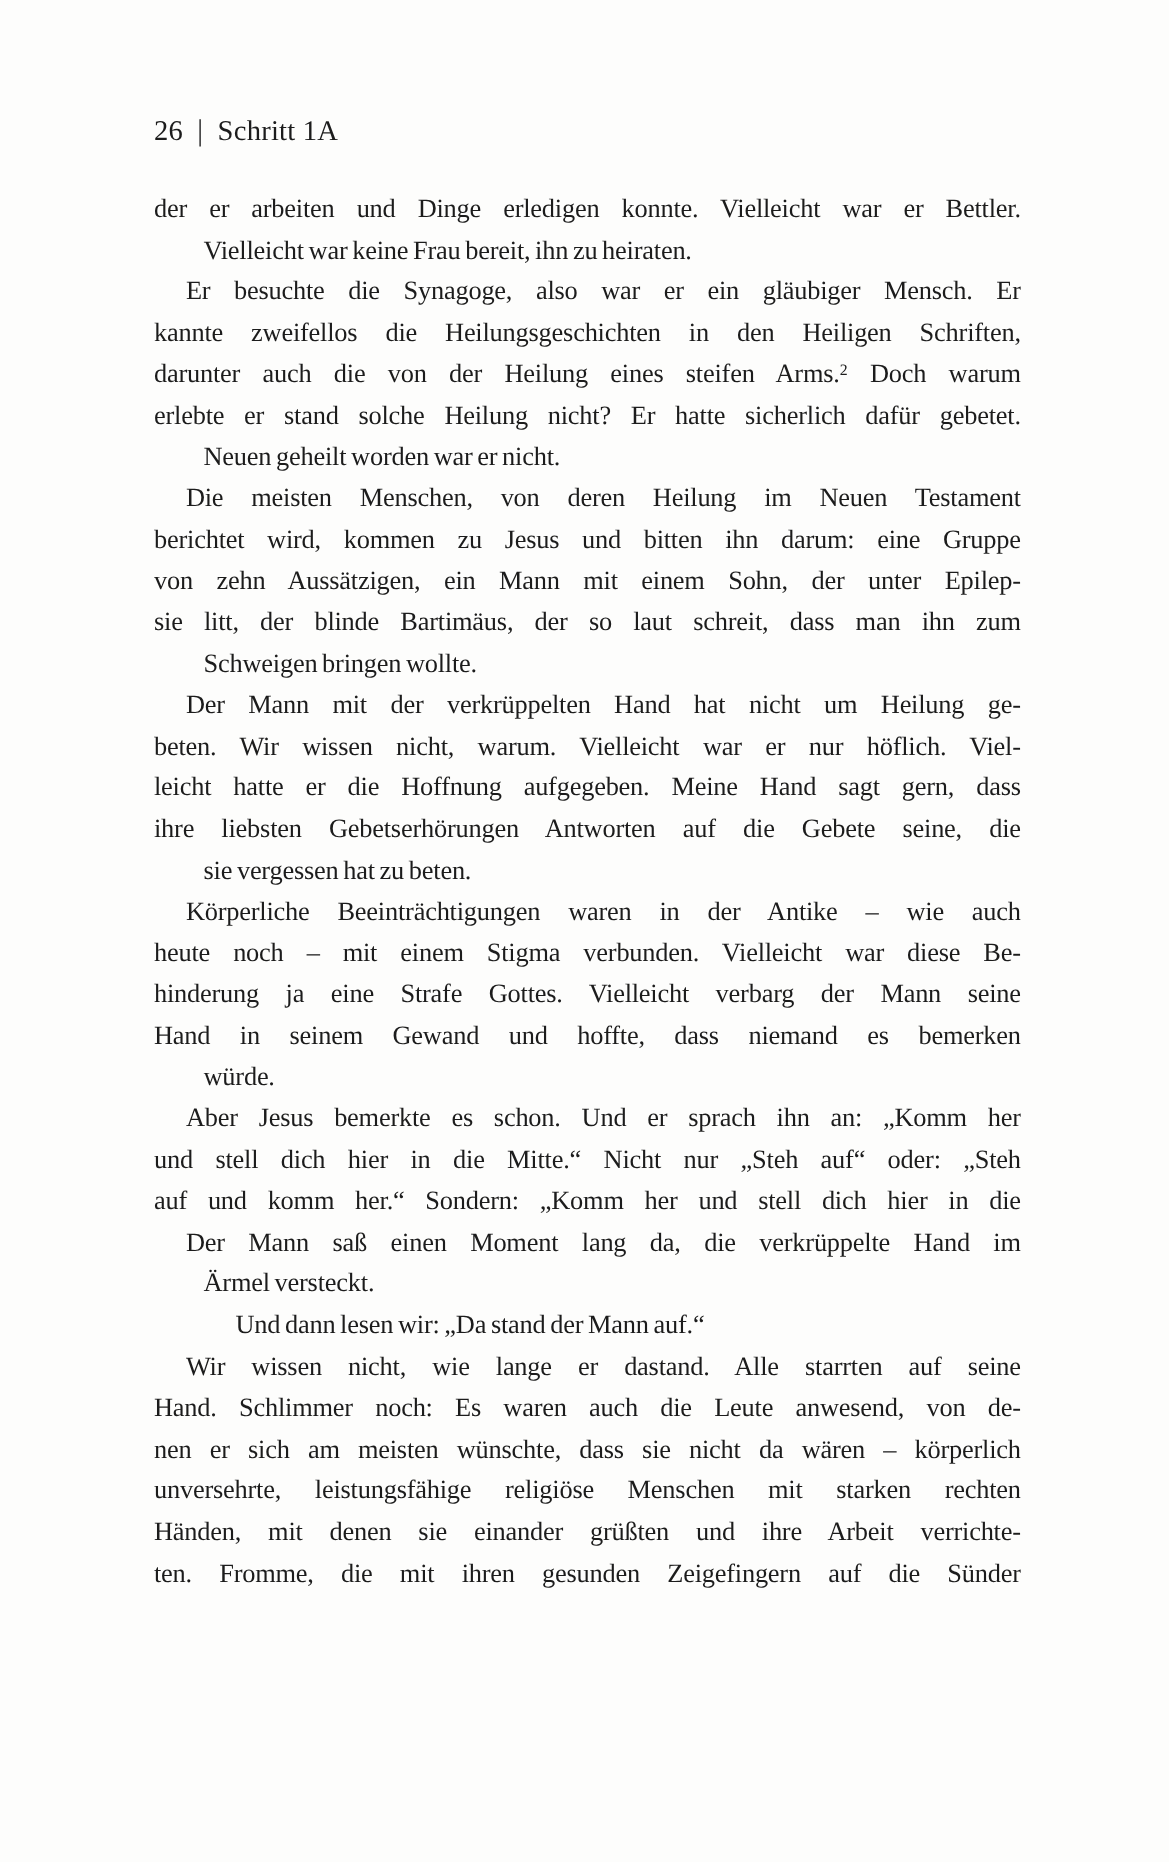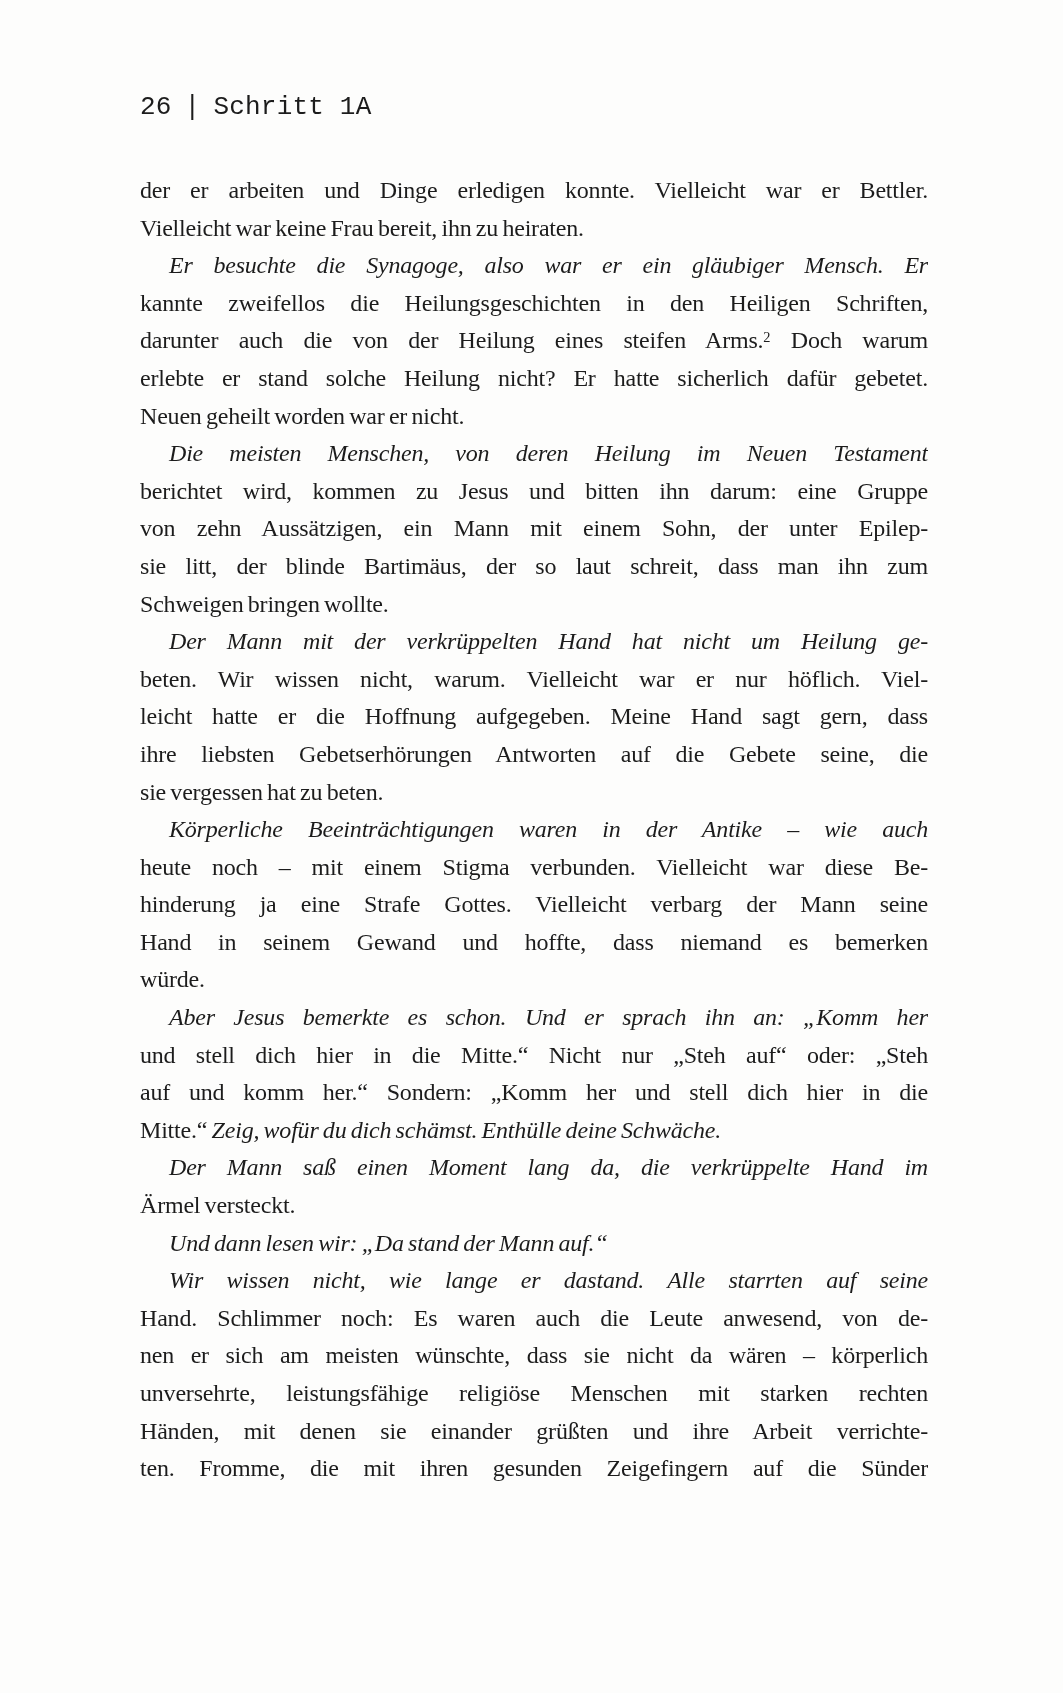--- a/index.html
+++ b/index.html
@@ -11,22 +11,22 @@
   html,body{background:var(--bg);}
   body{
     width:1063px;height:1693px;
     position:relative;
     overflow:hidden;
     font-family:"Liberation Serif", serif;
     color:var(--ink);
   }
   .page-header{
     position:absolute;
-    left:140px;top:92px;
-    font-family:Liberation Mono, monospace;
+    left:140px;top:104px;
+    font-family:Liberation Serif, serif;
     font-size:26px;
     line-height:30px;
     color:var(--ink);
     letter-spacing:.2px;
     white-space:nowrap;
   }
   .page-header .sep{
     display:inline-block;
     margin:0 13px;
     font-weight:300;
@@ -44,24 +44,24 @@
   .line{
     height:var(--line-h);
     overflow:hidden;
     text-align:justify;
     text-align-last:justify;
     word-spacing:-1.5px;
   }
   .line.endline{
     text-align:right;
     text-align-last:left;
+    margin-left:45px;
   }
   .line.indent{
     text-indent:29px;
-    font-style:italic;
   }
   .sup{
     font-size:60%;
     position:relative;
     top:-0.45em;
     letter-spacing:0;
   }
   .italic{
     font-style:italic;
   }
@@ -103,21 +103,20 @@
       <div class="line indent">Körperliche Beeinträchtigungen waren in der Antike – wie auch</div>
       <div class="line">heute noch – mit einem Stigma verbunden. Vielleicht war diese Be-</div>
       <div class="line">hinderung ja eine Strafe Gottes. Vielleicht verbarg der Mann seine</div>
       <div class="line">Hand in seinem Gewand und hoffte, dass niemand es bemerken</div>
       <div class="line endline">würde.</div>
     </div>
     <div class="paragraph">
       <div class="line indent">Aber Jesus bemerkte es schon. Und er sprach ihn an: „Komm her</div>
       <div class="line">und stell dich hier in die Mitte.“ Nicht nur „Steh auf“ oder: „Steh</div>
       <div class="line">auf und komm her.“ Sondern: „Komm her und stell dich hier in die</div>
-      <div class="line endline"><span>Mitte.“ </span><span class="italic">Zeig, wofür du dich schämst. Enthülle deine Schwäche.</span></div>
     </div>
     <div class="paragraph">
       <div class="line indent">Der Mann saß einen Moment lang da, die verkrüppelte Hand im</div>
       <div class="line endline">Ärmel versteckt.</div>
     </div>
     <div class="paragraph">
       <div class="line endline indent">Und dann lesen wir: „Da stand der Mann auf.“</div>
     </div>
     <div class="paragraph">
       <div class="line indent">Wir wissen nicht, wie lange er dastand. Alle starrten auf seine</div>

